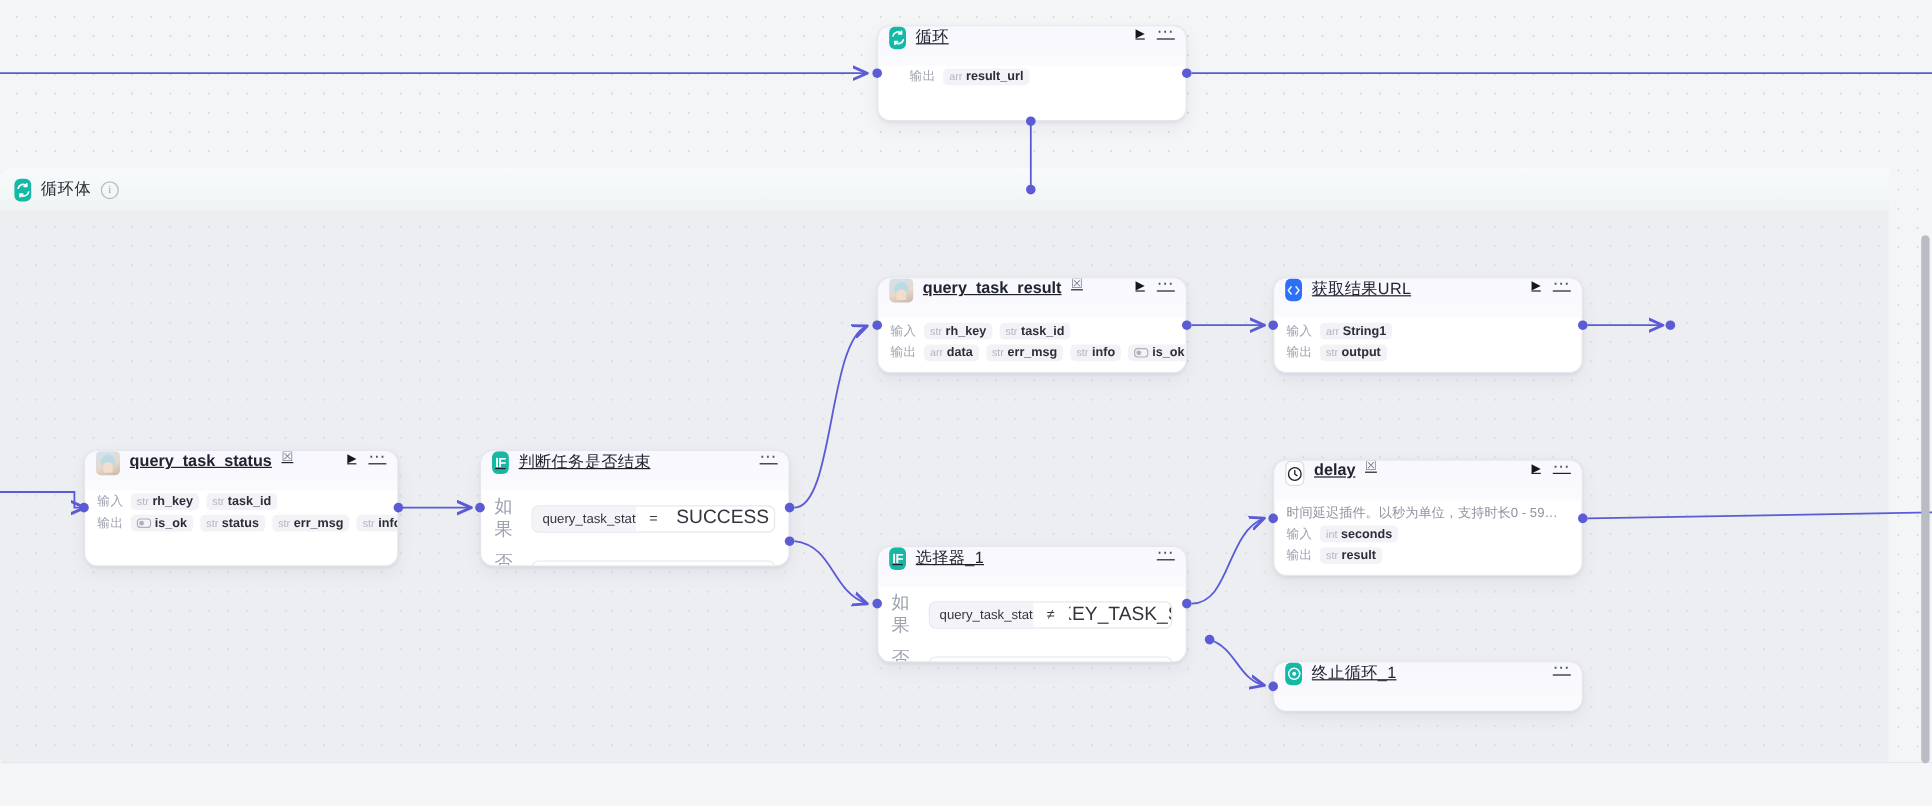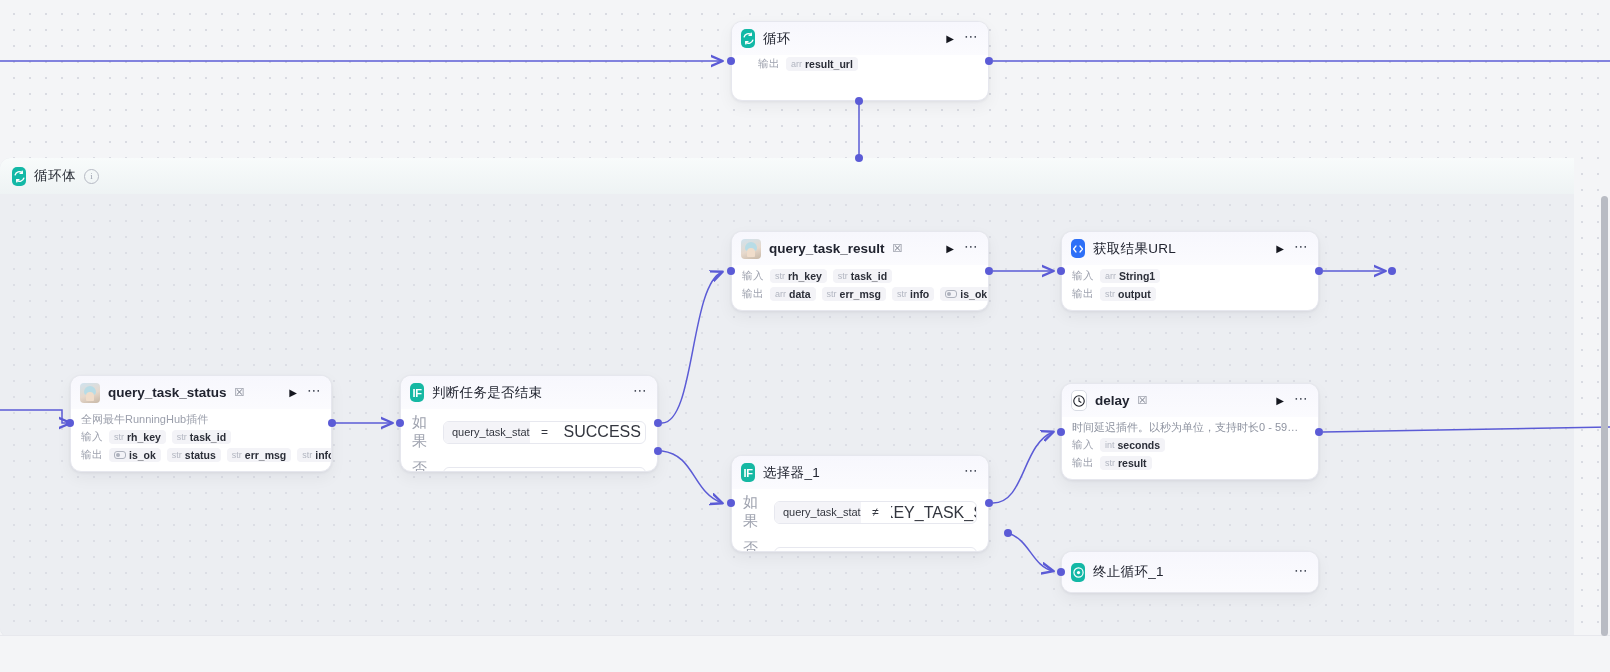--- a/index.html
+++ b/index.html
@@ -17,21 +17,21 @@
   
   #loop-body{
     position:absolute;left:0;top:158px;width:1574px;height:478px;
     background:#eceef2;
     background-image:radial-gradient(#dcdee5 1px, transparent 1.1px);
     background-size:16px 16px;background-position:6px 6px;
     border-top:1px solid #e2e4ea;border-bottom:1px solid #e2e4ea;
     border-radius:10px 0 0 10px;
   }
   #loop-body-header{
-    position:absolute;left:0;top:158px;width:1574px;height:36px;
+    position:absolute;left:0;top:140px;width:1574px;height:36px;
     background:linear-gradient(180deg,#f8fbfb 0%,#eef3f4 100%);
     display:flex;align-items:center;gap:8px;padding-left:12px;
     box-sizing:border-box;border-radius:10px 0 0 0;
   }
   .lb-title{font-size:13.5px;color:#262a33;font-weight:400;letter-spacing:.5px;}
   .info-icon{
     width:13px;height:13px;border-radius:50%;border:1px solid #b6bac4;
     color:#9aa0ac;font-size:9px;line-height:12px;text-align:center;
     font-family:"Liberation Serif",serif;
   }
@@ -58,22 +58,23 @@
     content:"";position:absolute;left:6px;top:9px;width:8px;height:9px;
     border-radius:4px 4px 1px 1px;background:#f0ddcb;
   }
   
   .node{
     position:absolute;background:#fff;border:1px solid #e6e7ee;border-radius:11px;
     box-shadow:0 1px 3px rgba(22,25,40,.06),0 6px 16px rgba(22,25,40,.05);
     box-sizing:border-box;overflow:hidden;
   }
   .node-head{
-    display:flex;align-items:center;gap:8px;height:33px;padding:0 9px;
+    display:flex;align-items:flex-start;gap:8px;height:33px;padding:0 9px;
     background:linear-gradient(180deg,#f7f7fd 0%,#fbfbfe 100%);
+    text-decoration:underline;
   }
   .node-title{
     font-size:13.5px;color:#212430;font-weight:600;white-space:nowrap;
     overflow:hidden;text-overflow:ellipsis;
   }
   .node-title.cn{font-weight:500;letter-spacing:.3px;}
   .save-icon{color:#7a7f8c;font-size:11px;flex:0 0 auto;line-height:1;}
   .head-spacer{flex:1 1 auto;}
   .play-btn{
     color:#15171f;font-size:10px;flex:0 0 auto;cursor:pointer;
@@ -233,21 +234,20 @@
 
   <div class="node" style="left:70px;top:375px;width:262px;height:97px;">
     <div class="node-head">
       <span class="tile avatar"></span>
       <span class="node-title">query_task_status</span>
       <span class="save-icon">☒</span>
       <span class="head-spacer"></span>
       <span class="play-btn">▶</span>
       <span class="dots-btn">⋯</span>
     </div>
-    <div class="node-desc">全网最牛RunningHub插件</div>
     <div class="io-row">
       <span class="io-label">输入</span>
       <span class="chip">
           <span class="t">str</span>
           <span>rh_key</span>
         </span>
       <span class="chip">
           <span class="t">str</span>
           <span>task_id</span>
         </span>

